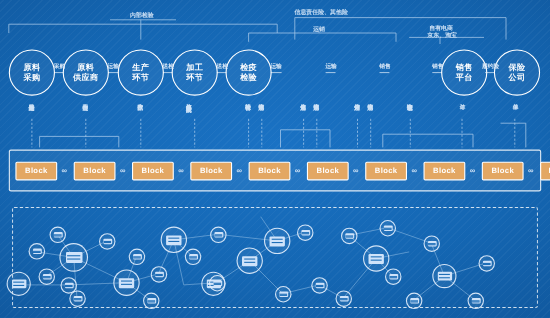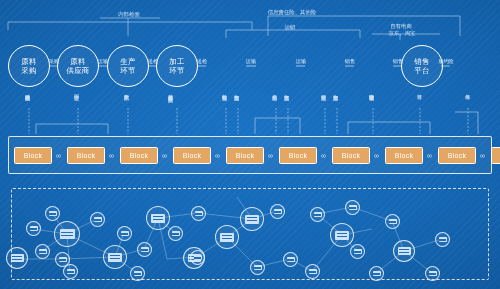--- a/index.html
+++ b/index.html
@@ -8,20 +8,21 @@
     font-family: "Liberation Sans", "DejaVu Sans", sans-serif;
     overflow: hidden;
   }
   #stage {
     position: relative;
     width: 500px; height: 289px;
     background: #1565b0;
     background-image:
       radial-gradient(ellipse 520px 280px at 50% 45%, #1a72c4 0%, #1466b2 45%, #0e4e8f 100%);
     overflow: hidden;
+    font-weight: bold;
   }
   
   #texture {
     position: absolute; inset: 0;
     background-image: repeating-linear-gradient(
       -45deg, rgba(255,255,255,0.035) 0 1px, rgba(255,255,255,0) 1px 5px);
     pointer-events: none;
   }
   .svg-layer {
     position: absolute; left: 0; top: 0;
@@ -223,23 +224,31 @@
     <span class="ln">供应商</span>
   </div>
   <div class="node" style="left:107px; top:45px; width:42px; height:42px;">
     <span class="ln">生产</span>
     <span class="ln">环节</span>
   </div>
   <div class="node" style="left:156px; top:45px; width:42px; height:42px;">
     <span class="ln">加工</span>
     <span class="ln">环节</span>
   </div>
+  <div class="node" style="left:205px; top:45px; width:42px; height:42px;">
+    <span class="ln">检疫</span>
+    <span class="ln">检验</span>
+  </div>
   <div class="node" style="left:401px; top:45px; width:42px; height:42px;">
     <span class="ln">销售</span>
     <span class="ln">平台</span>
+  </div>
+  <div class="node" style="left:449px; top:45px; width:42px; height:42px;">
+    <span class="ln">保险</span>
+    <span class="ln">公司</span>
   </div>
 
   <div class="conn-label" style="left:42px; top:58px; width:24px;">采购</div>
   <div class="conn-label" style="left:91px; top:58px; width:24px;">运输</div>
   <div class="conn-label" style="left:141px; top:58px; width:24px;">送检</div>
   <div class="conn-label" style="left:190px; top:58px; width:24px;">送检</div>
   <div class="conn-label" style="left:239px; top:58px; width:24px;">运输</div>
   <div class="conn-label" style="left:289px; top:58px; width:24px;">运输</div>
   <div class="conn-label" style="left:338px; top:58px; width:24px;">销售</div>
   <div class="conn-label" style="left:386px; top:58px; width:24px;">销售</div>

